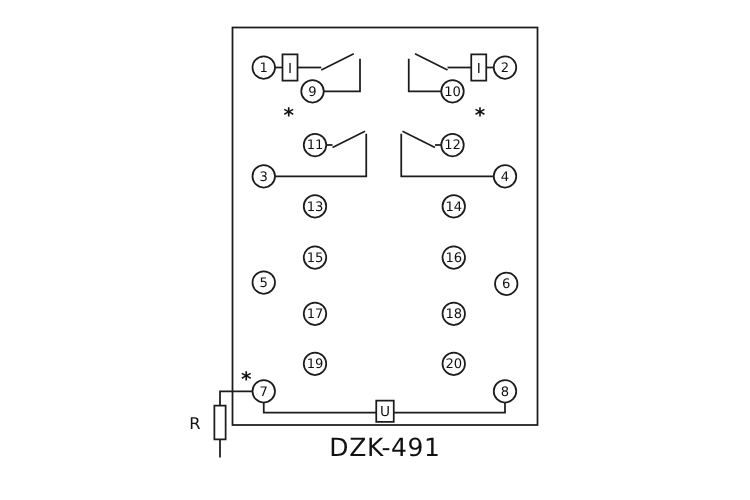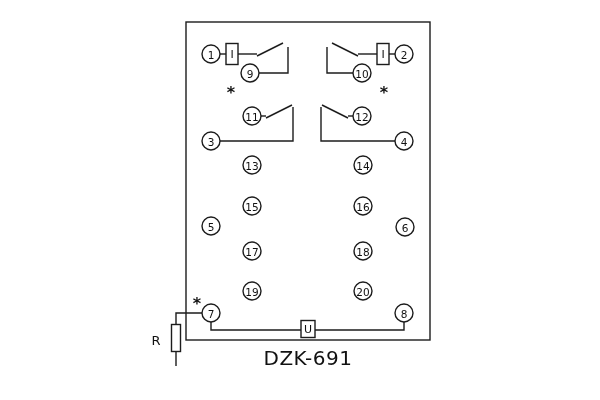--- a/index.html
+++ b/index.html
@@ -185,14 +185,14 @@
       </g>
       <g>
         <circle cx="211" cy="313" r="9" class="shape"></circle>
         <text x="211" y="313.5" class="tnum">7</text>
       </g>
       <g>
         <circle cx="404" cy="313" r="9" class="shape"></circle>
         <text x="404" y="313.5" class="tnum">8</text>
       </g>
     </svg>
-  <div class="model-title">DZK-691</div>
+  <div class="model-title">DZK-491</div>
 </div>
 
 </body></html>

